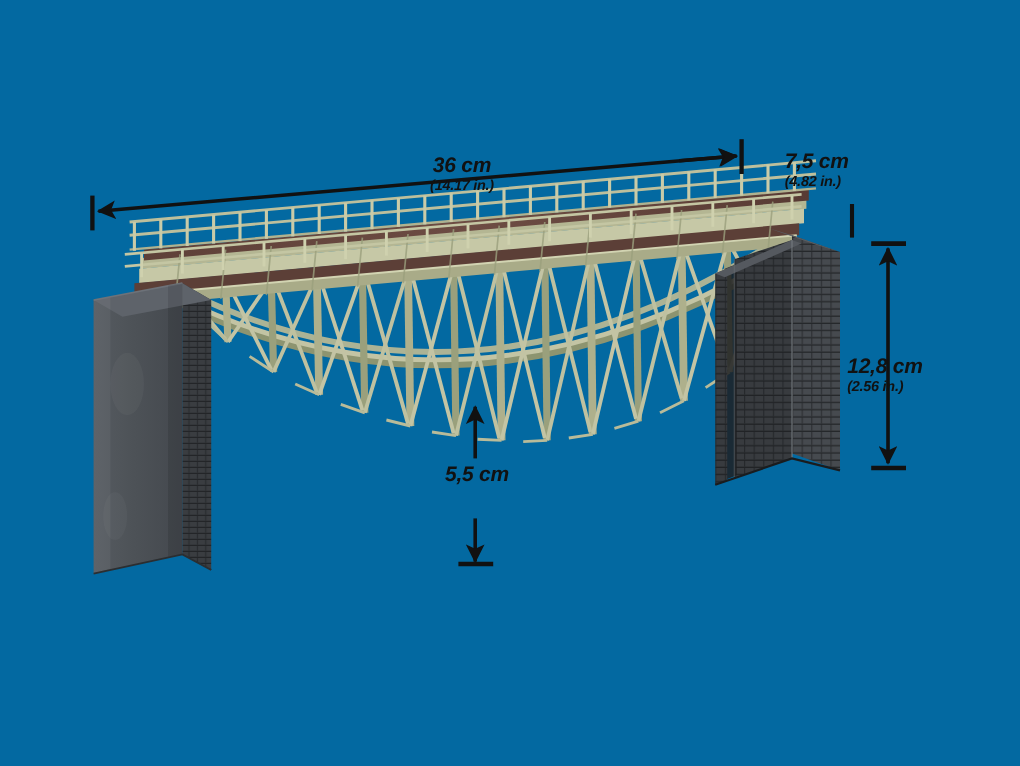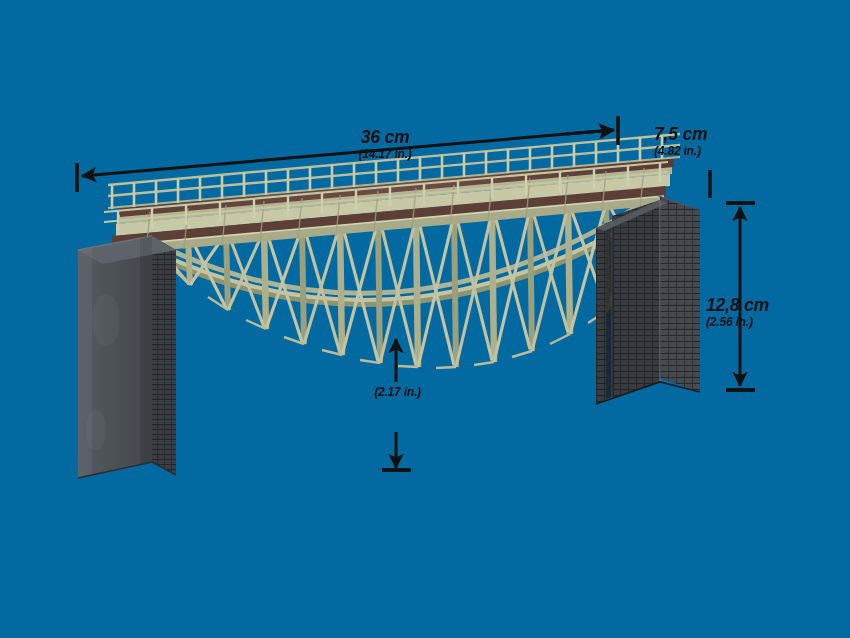--- a/index.html
+++ b/index.html
@@ -342,16 +342,16 @@
     <span class="l1">7,5 cm</span>
     <span class="l2">(4.82 in.)</span>
   </div>
 
   <div class="dim-label" id="lbl-height">
     <span class="l1">12,8 cm</span>
     <span class="l2">(2.56 in.)</span>
   </div>
 
   <div class="dim-label ctr" id="lbl-depth">
-    <span class="l2">(2.17 in.)</span>
+    <span class="l1">5,5 cm</span>
   </div>
 
 </div>
 
 </body></html>

